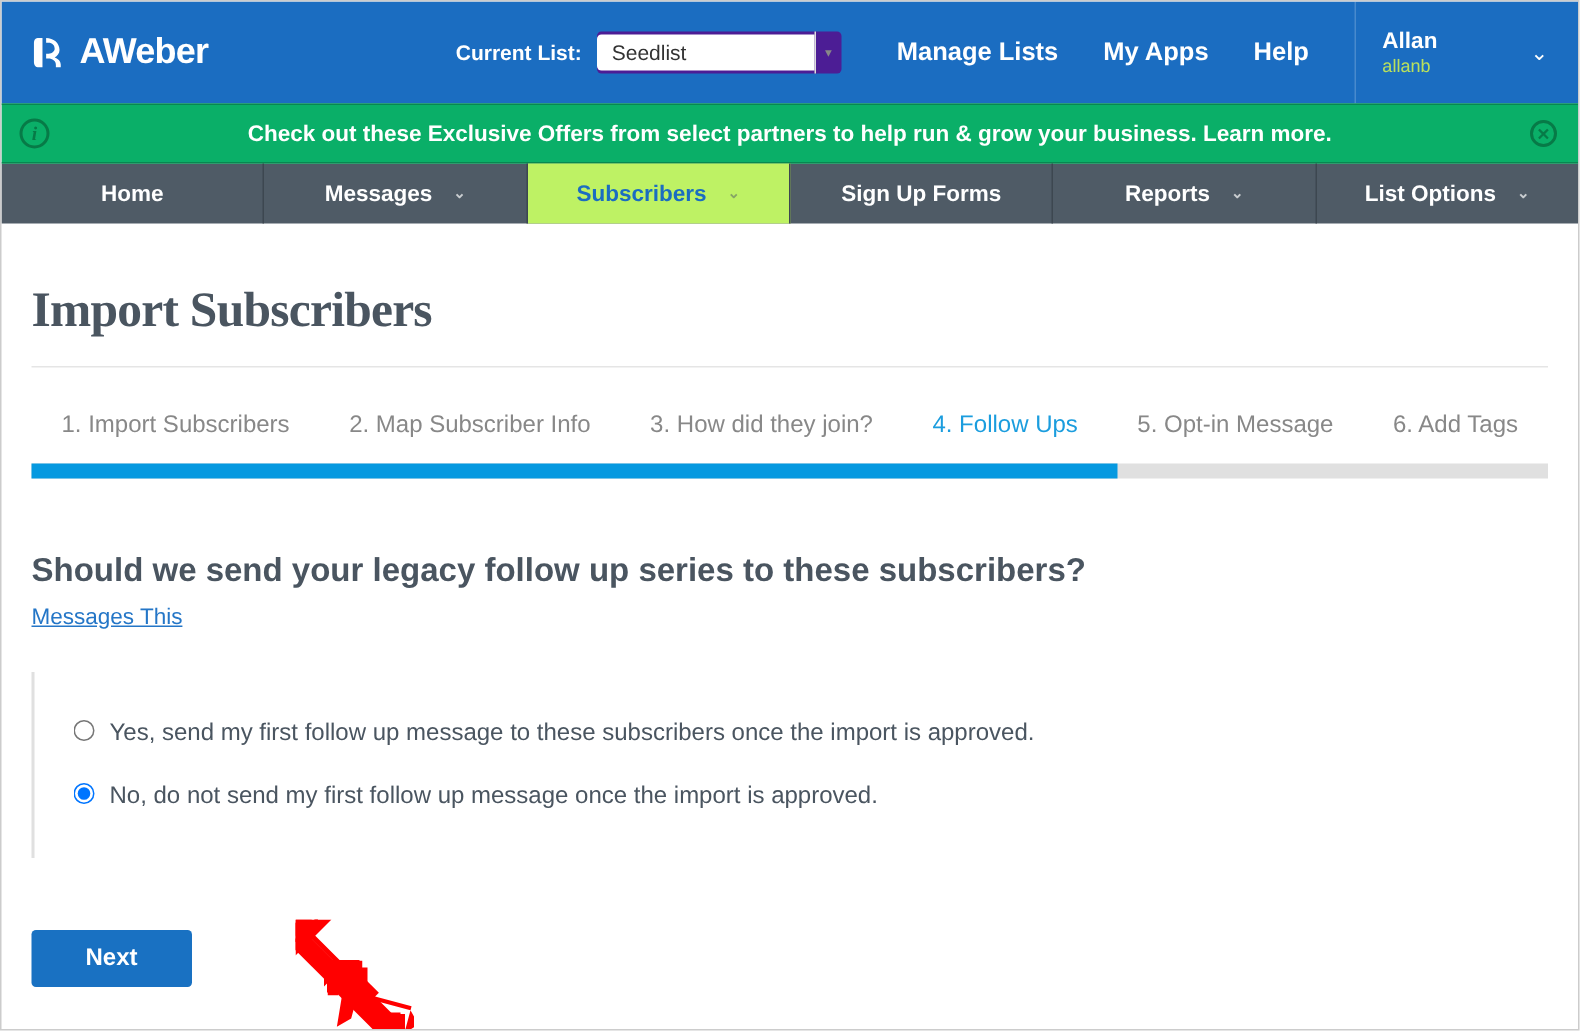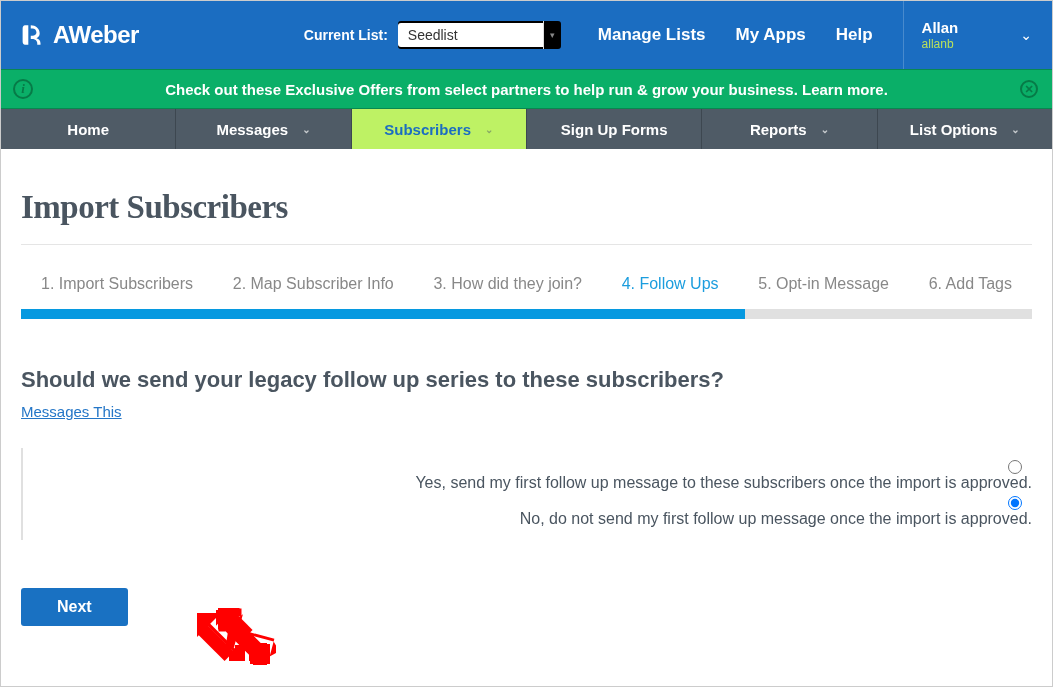--- a/index.html
+++ b/index.html
@@ -3,21 +3,21 @@
   <meta charset="utf-8">
   <style>
     * { margin: 0; padding: 0; box-sizing: border-box; }
     body { font-family: -apple-system, BlinkMacSystemFont, 'Segoe UI', Helvetica, Arial, sans-serif; background: #fff; width: 1053px; height: 687px; overflow: hidden; border: 1px solid #ccc; }
     
     .top-bar { background: #1b6dc1; height: 68px; display: flex; align-items: center; padding: 0 20px; color: #fff; }
     .logo { display: flex; align-items: center; font-size: 24px; font-weight: 700; letter-spacing: -0.5px; }
     .logo-icon { width: 26px; height: 26px; margin-right: 6px; }
     .list-selector { margin-left: auto; display: flex; align-items: center; }
     .list-label { font-size: 14px; font-weight: 700; margin-right: 10px; }
-    .list-dropdown { display: flex; align-items: center; background: #000000; border-radius: 3px; height: 28px; }
+    .list-dropdown { display: flex; align-items: center; background: #4c1d95; border-radius: 3px; height: 28px; }
     .list-input { border: none; padding: 4px 10px; font-size: 14px; width: 145px; border-radius: 3px 0 0 3px; outline: none; color: #333; }
     .list-caret { width: 18px; height: 28px; display: flex; align-items: center; justify-content: center; border-left: 1px solid #ddd; color: #888; font-size: 9px; }
     .top-links { display: flex; align-items: center; margin-left: 22px; }
     .top-link { color: #fff; font-size: 17px; font-weight: 700; margin: 0 15px; text-decoration: none; cursor: pointer; }
     .user-box { display: flex; align-items: center; margin-left: 15px; padding-left: 18px; border-left: 1px solid rgba(255,255,255,0.2); height: 68px; cursor: pointer; gap: 40px; }
     .user-names { display: flex; flex-direction: column; line-height: 1.2; }
     .user-name { font-size: 15px; font-weight: 700; }
     .user-sub { font-size: 12px; color: #b9e05c; }
     .user-chevron { margin-left: 22px; font-size: 14px; }
     
@@ -41,21 +41,21 @@
     .step { font-size: 16px; color: #888; }
     .step.active { color: #1b9dde; }
     
     .progress { height: 10px; background: #e0e0e0; display: flex; margin-bottom: 48px; }
     .progress-fill { height: 100%; background: #0699e0; width: 71.6%; }
     
     .question { font-size: 22px; font-weight: 700; color: #4a5560; margin-bottom: 10px; }
     .explain { color: #2476c7; font-size: 15px; text-decoration: underline; cursor: pointer; display: inline-block; margin-bottom: 28px; }
     
     .options { border-left: 2px solid #e0e0e0; padding: 8px 0 8px 26px; margin-bottom: 48px; }
-    .option { display: flex; align-items: flex-end; margin: 4px 0; font-size: 16px; color: #4a5560; flex-direction: column; }
+    .option { display: flex; align-items: flex-start; margin: 24px 0; font-size: 16px; color: #4a5560; }
     .option input { margin-right: 10px; width: 14px; height: 14px; }
     
     .buttons { display: flex; gap: 12px; position: relative; }
     .btn { padding: 10px 20px; border: none; border-radius: 3px; font-size: 16px; font-weight: 700; cursor: pointer; color: #fff; }
     .btn-back { background: #555e66; }
     .btn-next { background: #1971c2; padding: 10px 36px; }
     
     .arrow { position: absolute; left: 195px; top: 22px; pointer-events: none; }
   </style>
 </head>

